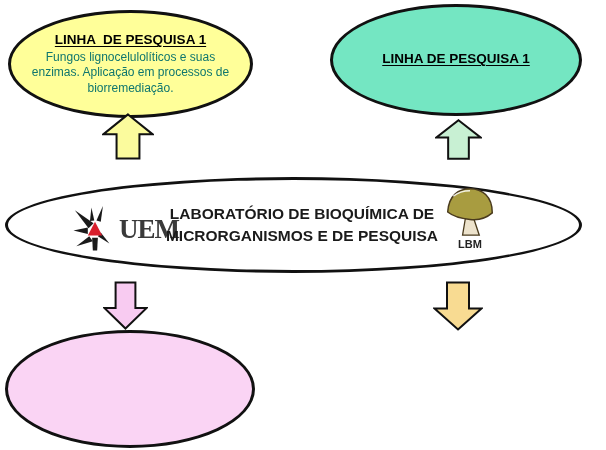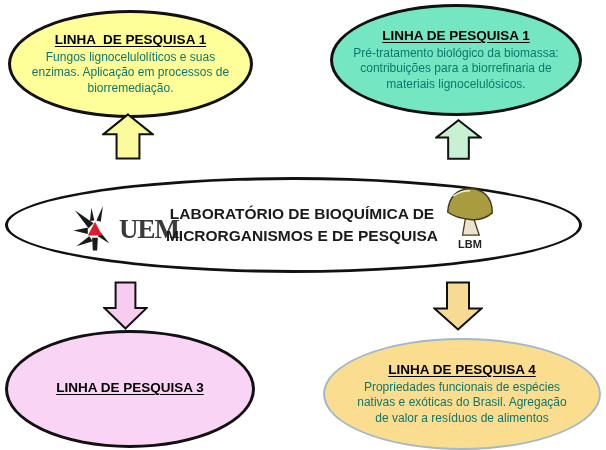--- a/index.html
+++ b/index.html
@@ -52,21 +52,20 @@
 
 <div class="canvas">
 
   <div class="ellipse node1" style="background: rgb(255, 255, 153); border-color: rgb(17, 17, 17); text-align: center;">
     <div class="title">LINHA  DE PESQUISA 1</div>
     <div class="body">Fungos lignocelulolíticos e suas enzimas. Aplicação em  processos de biorremediação.</div>
   </div>
 
   <div class="ellipse node2" style="background: rgb(116, 230, 194); border-color: rgb(17, 17, 17);">
     <div class="title">LINHA DE PESQUISA 1</div>
-    <div class="body">Pré-tratamento biológico da biomassa: contribuições para a biorrefinaria de materiais lignocelulósicos.</div>
   </div>
 
   <div class="arrow arrow1">
     <svg viewBox="0 0 100 100" preserveAspectRatio="none">
       <polygon points="50,3 97,45 72,45 72,97 28,97 28,45 3,45" stroke="#111" stroke-width="2" vector-effect="non-scaling-stroke" style="fill: rgb(251, 251, 157);"></polygon>
     </svg>
   </div>
 
   <div class="arrow arrow2">
     <svg viewBox="0 0 100 100" preserveAspectRatio="none">
@@ -111,21 +110,16 @@
     </svg>
   </div>
 
   <div class="arrow arrow4">
     <svg viewBox="0 0 100 100" preserveAspectRatio="none">
       <polygon points="50,97 97,55 72,55 72,3 28,3 28,55 3,55" stroke="#111" stroke-width="2" vector-effect="non-scaling-stroke" style="fill: rgb(248, 219, 146);"></polygon>
     </svg>
   </div>
 
   <div class="ellipse node3" style="background: rgb(250, 212, 244); border-color: rgb(17, 17, 17);">
-    <div class="title">LINHA DE PESQUISA 3</div>
   </div>
 
-  <div class="ellipse node4" style="background: rgb(250, 221, 142); border-color: rgb(163, 184, 200);">
-    <div class="title">LINHA DE PESQUISA 4</div>
-    <div class="body">Propriedades funcionais de espécies nativas e exóticas do Brasil. Agregação de valor a resíduos de alimentos</div>
-  </div>
 
 </div>
 
 </body></html>

